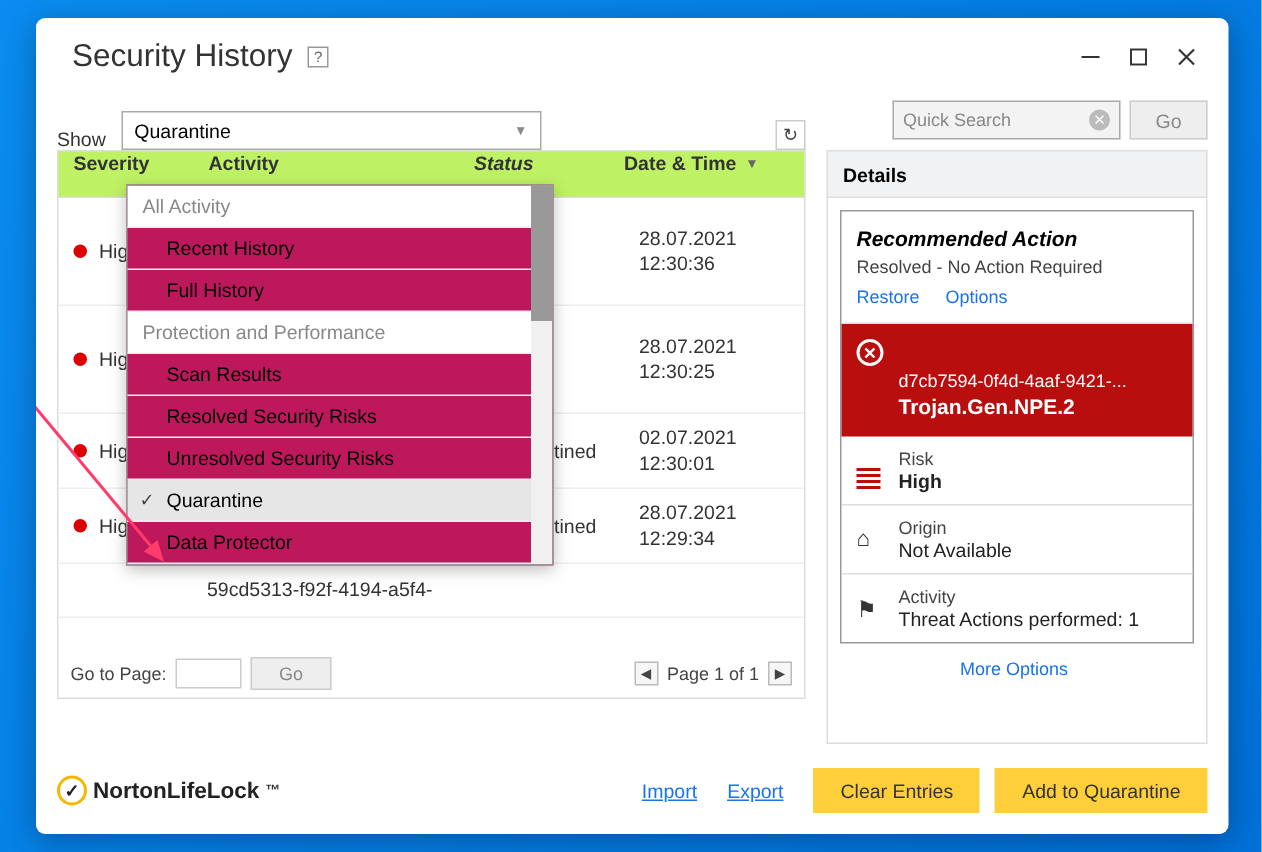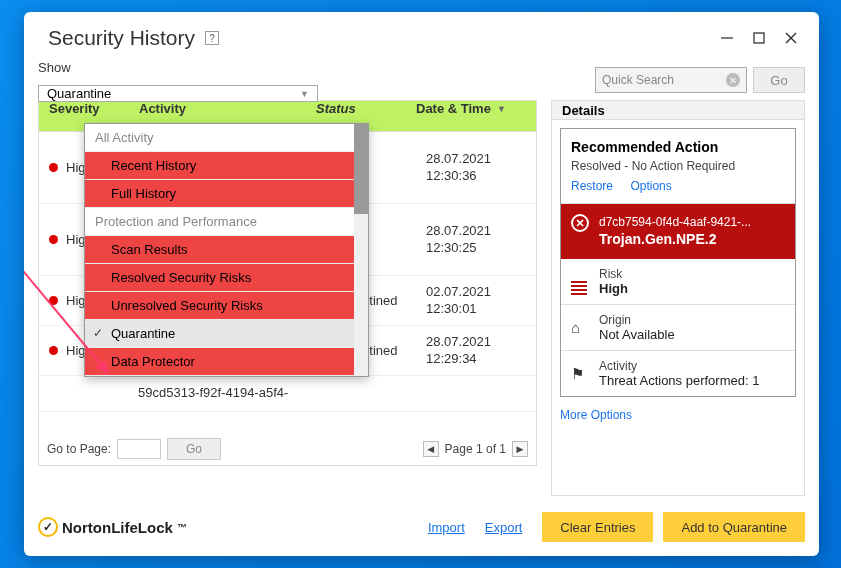--- a/index.html
+++ b/index.html
@@ -5,21 +5,21 @@
 * { box-sizing: border-box; margin: 0; padding: 0; font-family: "Segoe UI", Arial, sans-serif; }
 body { background: linear-gradient(135deg, #0a8cf0 0%, #0070d8 100%); width: 841px; height: 568px; overflow: hidden; position: relative; }
 .window { position: absolute; left: 24px; top: 12px; width: 795px; height: 544px; background: #fff; border-radius: 6px; box-shadow: 0 4px 20px rgba(0,0,0,0.3); display: flex; flex-direction: column; }
 .titlebar { display: flex; align-items: center; padding: 14px 20px 10px 24px; }
 .titlebar h1 { font-size: 21px; font-weight: 400; color: #333; }
 .help-box { margin-left: 10px; width: 14px; height: 14px; border: 1px solid #999; color: #666; font-size: 10px; display: flex; align-items: center; justify-content: center; cursor: pointer; }
 .win-controls { margin-left: auto; display: flex; gap: 16px; }
 .win-btn { width: 16px; height: 16px; cursor: pointer; color: #333; }
 .content { flex: 1; display: flex; padding: 0 14px 8px 14px; gap: 14px; position: relative; overflow: hidden; }
 .left { flex: 1; display: flex; flex-direction: column; position: relative; }
-.filterbar { display: flex; align-items: flex-start; gap: 10px; height: 40px; flex-direction: column; }
+.filterbar { display: flex; align-items: flex-end; gap: 10px; height: 40px; }
 .filterbar .label { font-size: 13px; color: #333; }
 .dropdown { position: relative; width: 280px; height: 26px; border: 1px solid #aaa; background: #fff; display: flex; align-items: center; padding: 0 8px; font-size: 13px; cursor: pointer; }
 .dropdown .caret { margin-left: auto; font-size: 9px; color: #888; }
 .refresh { margin-left: auto; width: 20px; height: 20px; border: 1px solid #ccc; display: flex; align-items: center; justify-content: center; cursor: pointer; font-size: 12px; color: #444; }
 .table-head { display: flex; background: #bef264; border: 1px solid #ddd; height: 32px; align-items: flex-start; font-size: 13px; font-weight: 600; color: #333; }
 .col-sev { width: 100px; padding-left: 10px; }
 .col-act { flex: 1; }
 .col-stat { width: 100px; font-style: italic; }
 .col-date { width: 120px; display: flex; align-items: center; gap: 6px; }
 .rows { border-left: 1px solid #ddd; border-right: 1px solid #ddd; min-height: 300px; }
@@ -33,48 +33,48 @@
 .pager { display: flex; align-items: center; height: 34px; border: 1px solid #ddd; border-top: none; font-size: 12px; color: #444; padding: 0 8px; gap: 6px; }
 .pager input { width: 44px; height: 20px; border: 1px solid #ccc; padding: 0 4px; }
 .pager .go { width: 54px; height: 22px; background: #eee; border: 1px solid #ccc; color: #888; cursor: pointer; font-size: 12px; }
 .pager .spacer { flex:1; }
 .pg-btn { width: 16px; height: 16px; border: 1px solid #bbb; background: #f6f6f6; display: inline-flex; align-items: center; justify-content: center; font-size: 9px; cursor: pointer; }
 .right { width: 254px; display: flex; flex-direction: column; }
 .searchbar { display: flex; gap: 6px; height: 40px; align-items: center; margin-left: 44px; }
 .search { flex: 1; height: 26px; border: 1px solid #aaa; background: #f3f3f3; display: flex; align-items: center; padding: 0 6px; font-size: 12px; color: #888; }
 .search .clear { margin-left: auto; width: 14px; height: 14px; border-radius: 50%; background: #bbb; color: #fff; font-size: 10px; display: flex; align-items: center; justify-content: center; cursor: pointer; }
 .go-search { width: 52px; height: 26px; background: #eee; border: 1px solid #ccc; color: #888; cursor: pointer; font-size: 13px; }
-.details-head { background: #f1f2f4; border: 1px solid #ddd; height: 20px; display: flex; align-items: center; padding: 0 10px; font-size: 13px; font-weight: 600; }
+.details-head { background: #f1f2f4; border: 1px solid #ddd; height: 32px; display: flex; align-items: center; padding: 0 10px; font-size: 13px; font-weight: 600; }
 .details-body { border: 1px solid #ddd; border-top: none; padding: 8px; flex: 1; }
 .card { border: 1px solid #999; padding: 0; font-size: 12px; }
 .card-sect { padding: 10px; border-bottom: 1px solid #ddd; }
-.rec-title { font-size: 14px; font-weight: 600; margin-bottom: 4px; }
+.rec-title { font-size: 14px; font-weight: 600; margin-bottom: 4px; font-style: italic; }
 .rec-sub { color: #444; margin-bottom: 6px; }
 .link { color: #1a73e8; cursor: pointer; margin-right: 14px; font-size: 12px; }
 .alert { background: #b90e0e; color: #fff; padding: 10px; display: flex; align-items: flex-start; gap: 10px; }
 .alert .x { width: 18px; height: 18px; border: 2px solid #fff; border-radius: 50%; display: flex; align-items: center; justify-content: center; font-size: 11px; font-weight: bold; flex-shrink: 0; }
-.alert .txt { line-height: 1.35; }
+.alert .txt { line-height: 1.35; margin-top: 20px; }
 .alert .hash { font-size: 12px; }
 .alert .name { font-size: 14px; font-weight: 700; }
 .info-row { display: flex; align-items: center; gap: 10px; padding: 8px 10px; }
 .info-row + .info-row { border-top: 1px solid #ddd; }
 .info-icn { width: 18px; font-size: 15px; color: #333; flex-shrink:0; }
 .info-lbl { font-size: 12px; color: #444; }
 .info-val { font-size: 13px; font-weight: 700; color: #222; }
 .info-val.normal { font-weight: 400; }
-.more-opt { text-align: left; padding: 8px 4px 0 0; }
+.more-opt { text-align: center; padding: 8px 4px 0 0; }
 .footer { display: flex; align-items: center; padding: 8px 14px 14px 14px; gap: 10px; }
 .brand { font-size: 15px; font-weight: 700; color: #222; display: flex; align-items: center; gap: 4px; }
 .brand .lock { color: #333; font-size: 10px; }
 .brand .check { width: 20px; height: 20px; border: 2px solid #f5b800; border-radius: 50%; display: inline-flex; align-items: center; justify-content: center; color: #222; font-size: 12px; font-weight: bold; }
 .footer .spacer { flex: 1; }
 .foot-link { color: #1a73e8; cursor: pointer; font-size: 13px; margin-right: 10px; text-decoration: underline; }
 .foot-btn { background: #ffcf3b; border: none; height: 30px; padding: 0 18px; font-size: 13px; color: #333; cursor: pointer; }
 
-.dd-menu { position: absolute; left: 46px; top: 63px; width: 285px; background: #ef4444; border: 1px solid #999; box-shadow: 0 3px 10px rgba(0,0,0,0.25); z-index: 50; font-size: 13px; }
+.dd-menu { position: absolute; left: 46px; top: 63px; width: 285px; background: #be185d; border: 1px solid #999; box-shadow: 0 3px 10px rgba(0,0,0,0.25); z-index: 50; font-size: 13px; }
 .dd-group { color: #888; padding: 6px 10px 6px 10px; border-bottom: 1px solid #eee; background: #fff; }
 .dd-item { padding: 6px 10px 6px 26px; cursor: pointer; border-bottom: 1px solid #eee; position: relative; }
 .dd-item.sel { background: #e6e6e6; }
 .dd-item.sel::before { content: "✓"; position: absolute; left: 8px; color: #444; font-size: 12px; }
 .dd-scroll { position: absolute; right: 0; top: 0; width: 14px; height: 100%; background: #f0f0f0; }
 .dd-thumb { position: absolute; right: 0; top: 0; width: 14px; height: 90px; background: #999; }
 
 .arrow { position: absolute; left: -20px; top: 195px; z-index: 60; pointer-events: none; }
 
 .bars { display: inline-flex; flex-direction: column; gap: 2px; }

